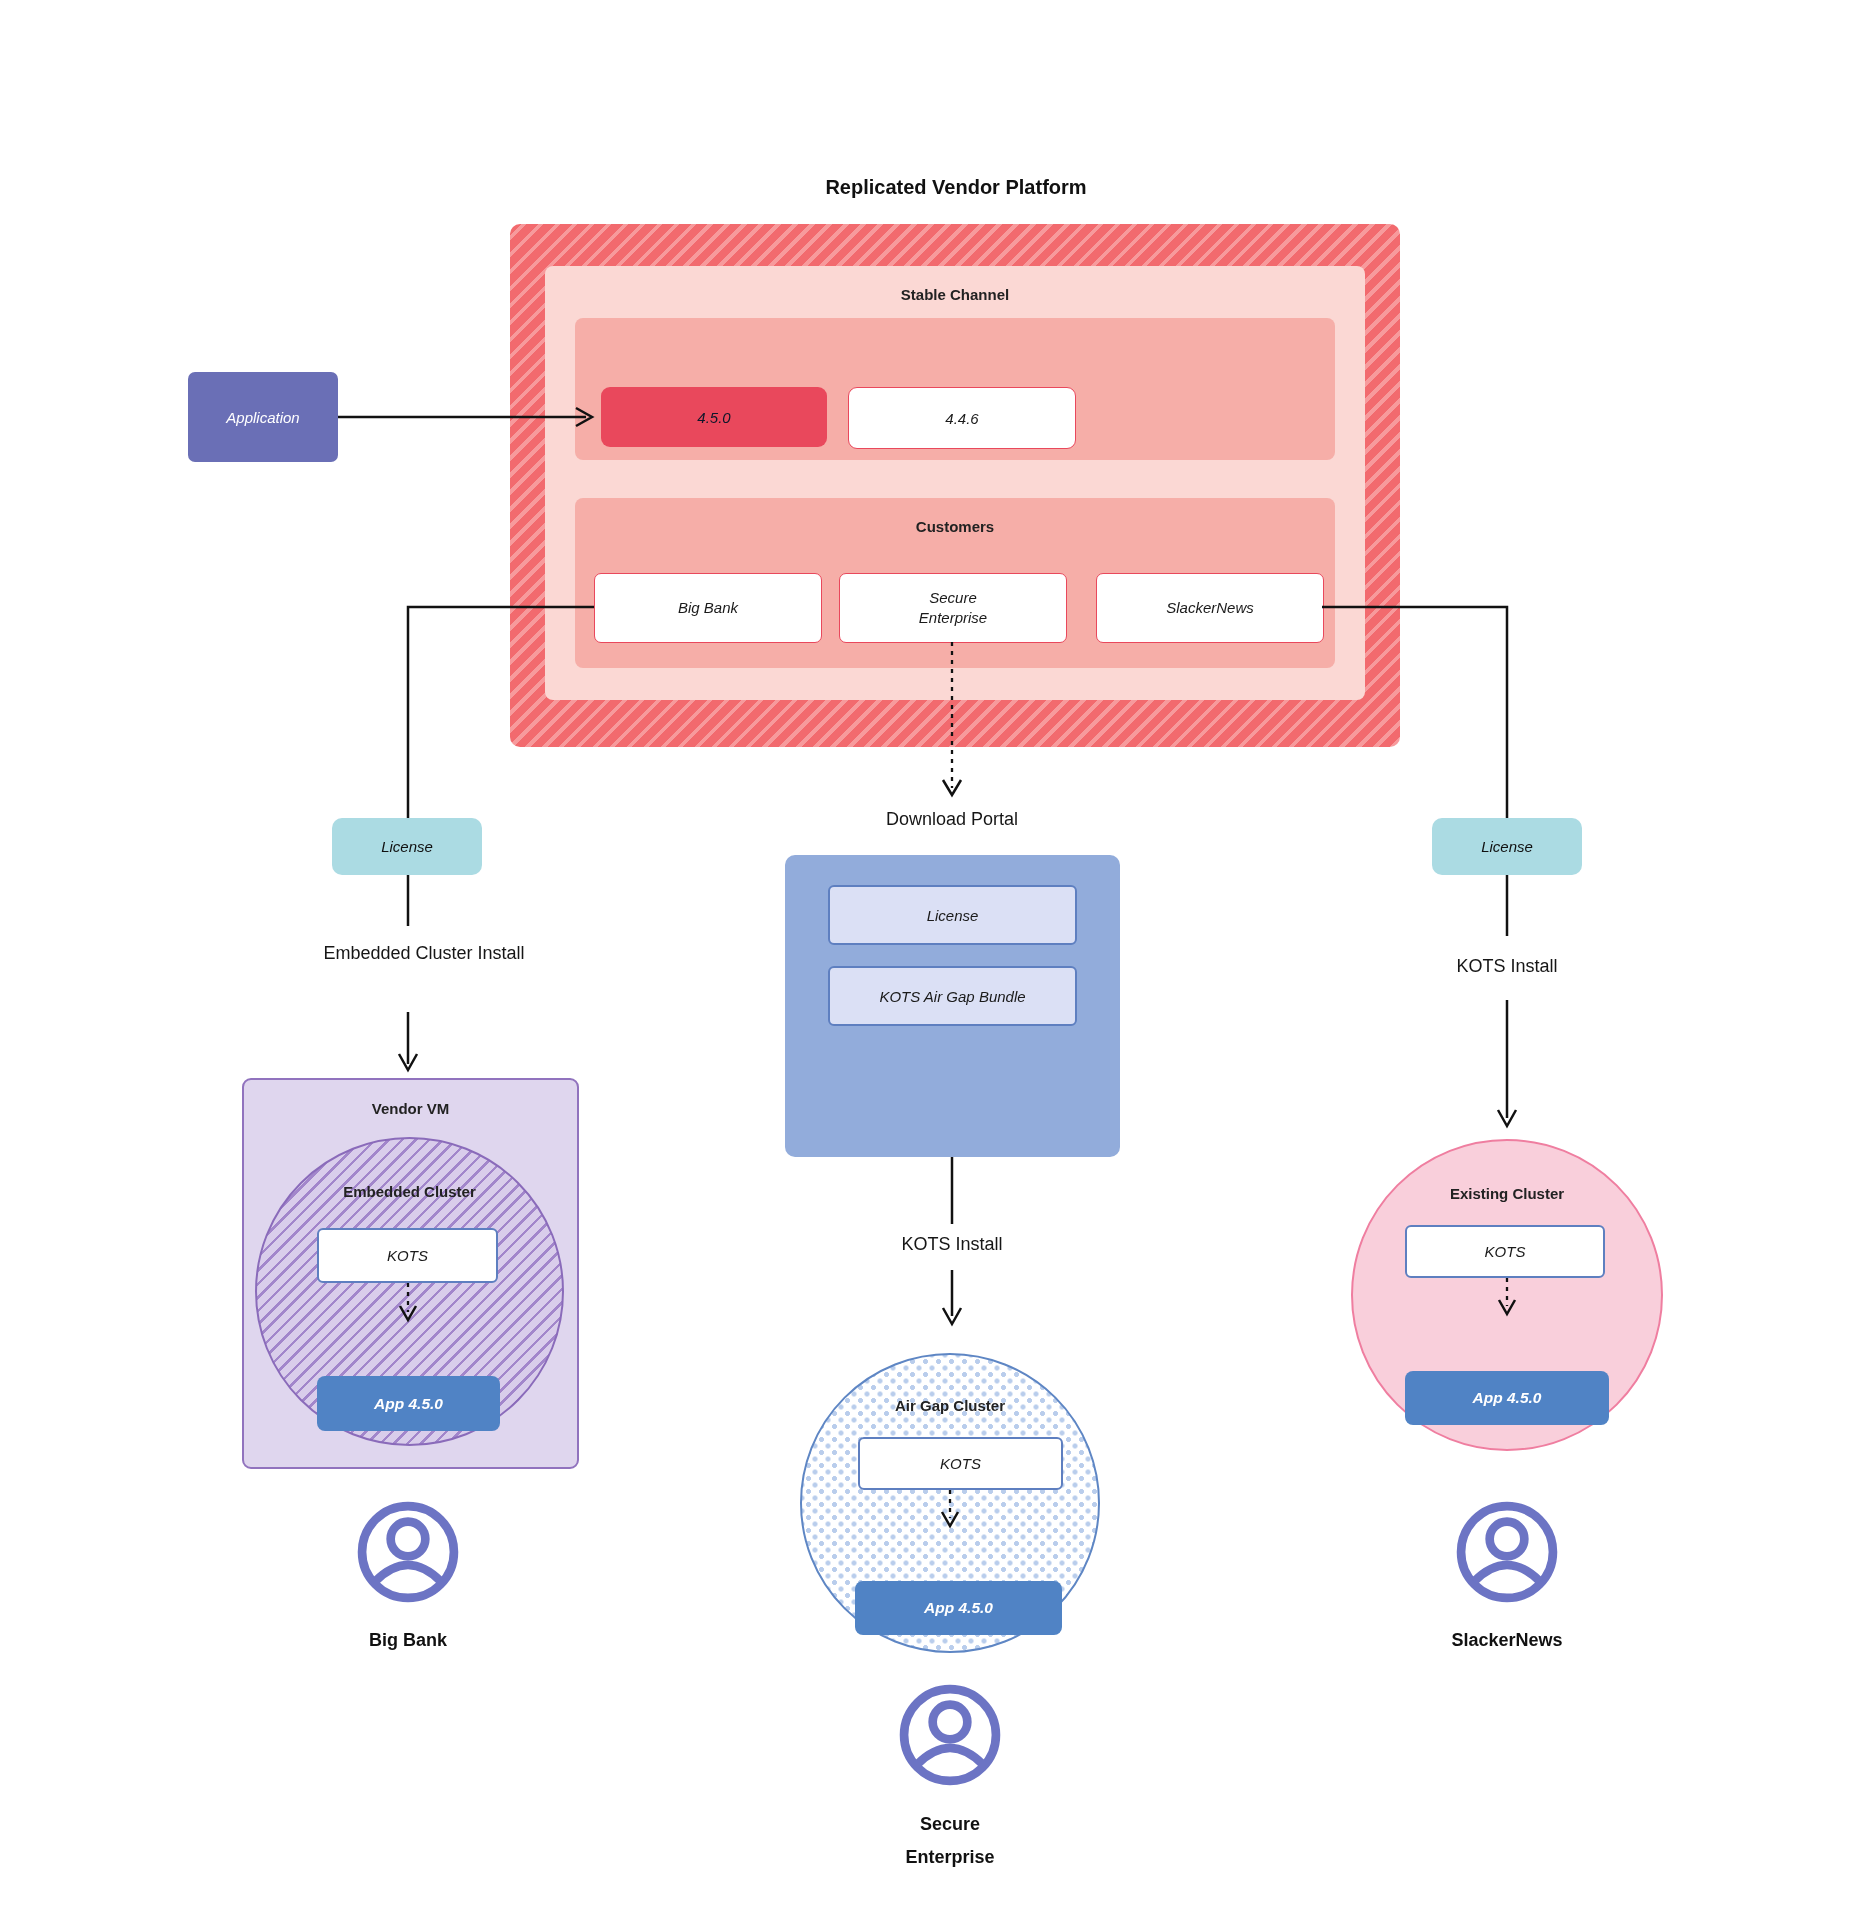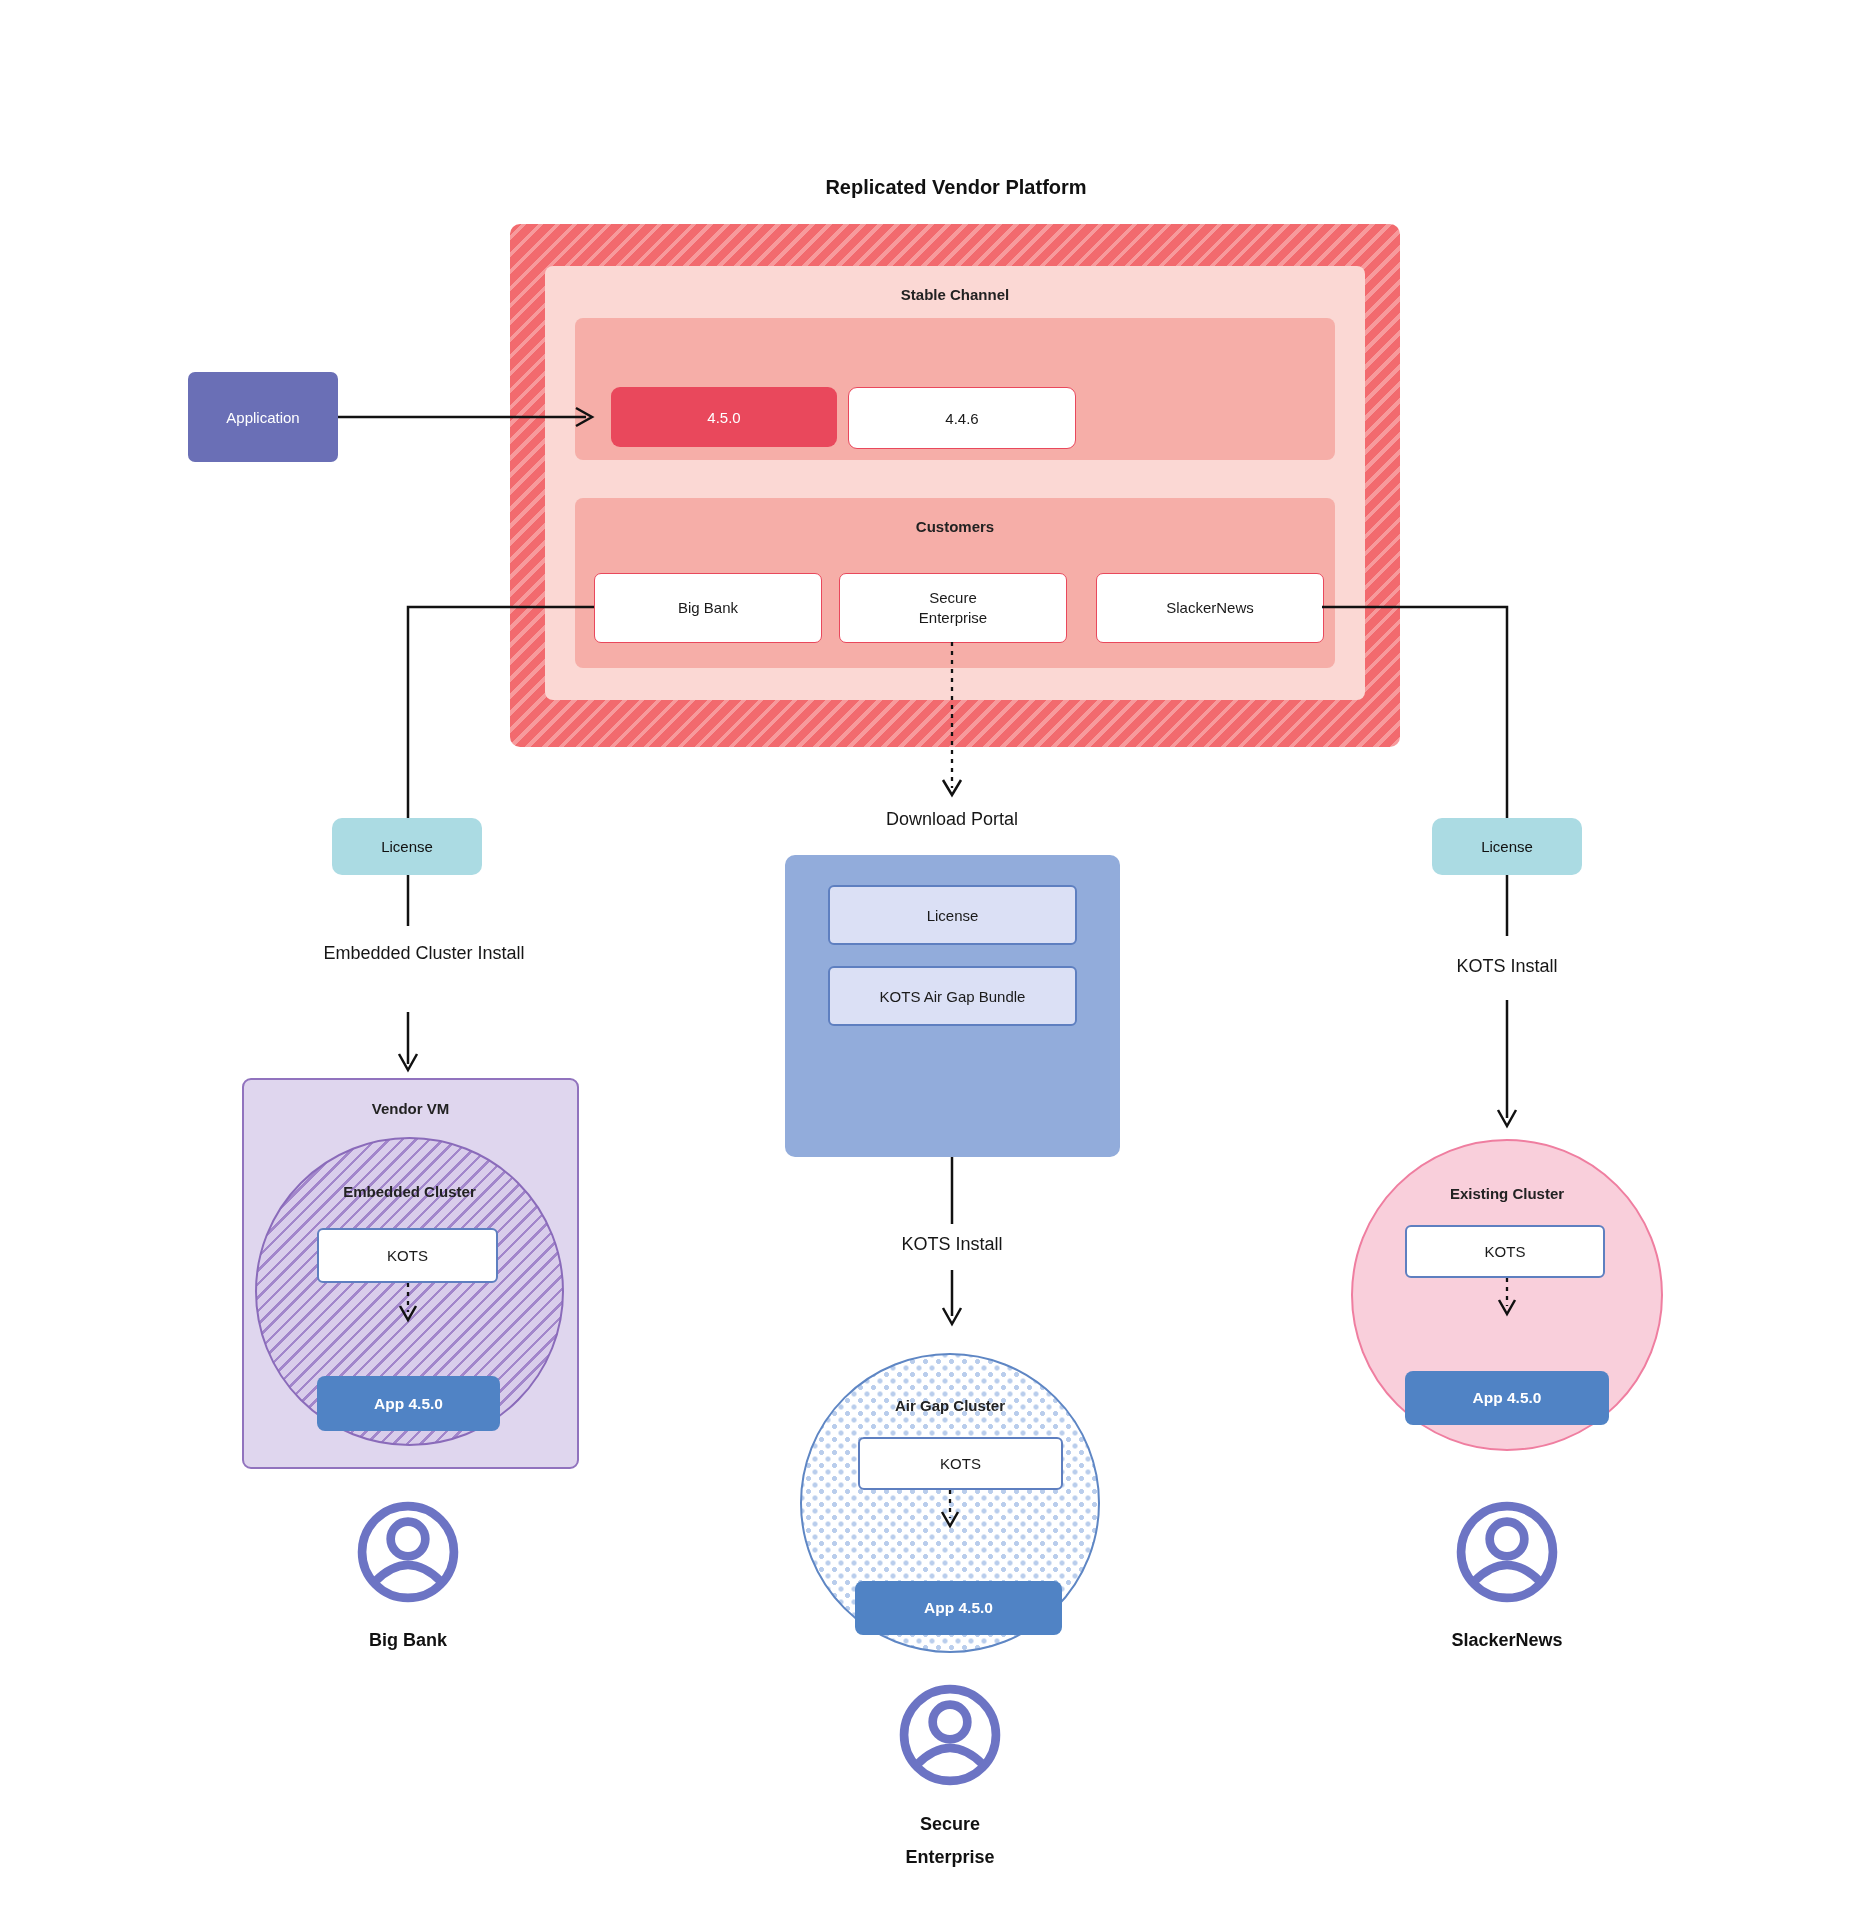--- a/index.html
+++ b/index.html
@@ -1,37 +1,37 @@
 <!DOCTYPE html>
 <html><head>
 <meta charset="utf-8">
 <style>
   html,body{margin:0;padding:0;background:#ffffff;}
   #canvas{
     position:relative;width:1851px;height:1927px;background:#ffffff;
     font-family:"Liberation Sans", sans-serif;color:#1a1a1a;overflow:hidden;
   }
   .abs{position:absolute;}
-  .ctr{display:flex;align-items:center;justify-content:center;text-align:center;}
+  .ctr{display:flex;align-items:center;justify-content:center;text-align:center;font-style:italic;}
   .panel-label{font-weight:700;font-size:15px;text-align:center;color:#222;}
 
   
   .diagram-title{left:506px;top:176px;width:900px;text-align:center;
     font-size:20px;font-weight:700;color:#111;}
   .vendor-platform{left:510px;top:224px;width:890px;height:523px;border-radius:10px;
     background:repeating-linear-gradient(135deg,#f26a6e 0px,#f26a6e 8px,#f79a9c 8px,#f79a9c 12px);}
   .stable{position:absolute;left:35px;top:42px;width:820px;height:434px;
     background:#fbd8d4;border-radius:8px;}
   .stable-label{padding-top:20px;}
   .sub-panel{position:absolute;left:30px;width:760px;background:#f6aea8;border-radius:8px;}
   .release-panel{top:52px;height:142px;}
   .customers-panel{top:232px;height:170px;}
   .sub-panel .panel-label{padding-top:20px;}
   .release-box{position:absolute;top:69px;width:226px;height:60px;border-radius:9px;font-size:15px;}
-  .release-current{left:36px;background:#e9485c;color:#ffffff;}
+  .release-current{left:26px;background:#e9485c;color:#0f172a;}
   .release-prev{left:273px;background:#ffffff;border:1.5px solid #e9485c;color:#1a1a1a;}
   .customer-box{position:absolute;top:75px;width:226px;height:68px;background:#ffffff;
     border:1.5px solid #e9485c;border-radius:7px;font-size:15px;line-height:1.35;}
   .cust-0{left:19px;}.cust-1{left:264px;}.cust-2{left:521px;}
   .customer-box span{display:block;width:120px;}
 
   
   .application-box{left:188px;top:372px;width:150px;height:90px;background:#6a6fb6;
     border-radius:7px;color:#ffffff;font-size:15px;}
   .license-badge{width:150px;height:57px;background:#abdbe3;border-radius:10px;font-size:15px;color:#111;}

